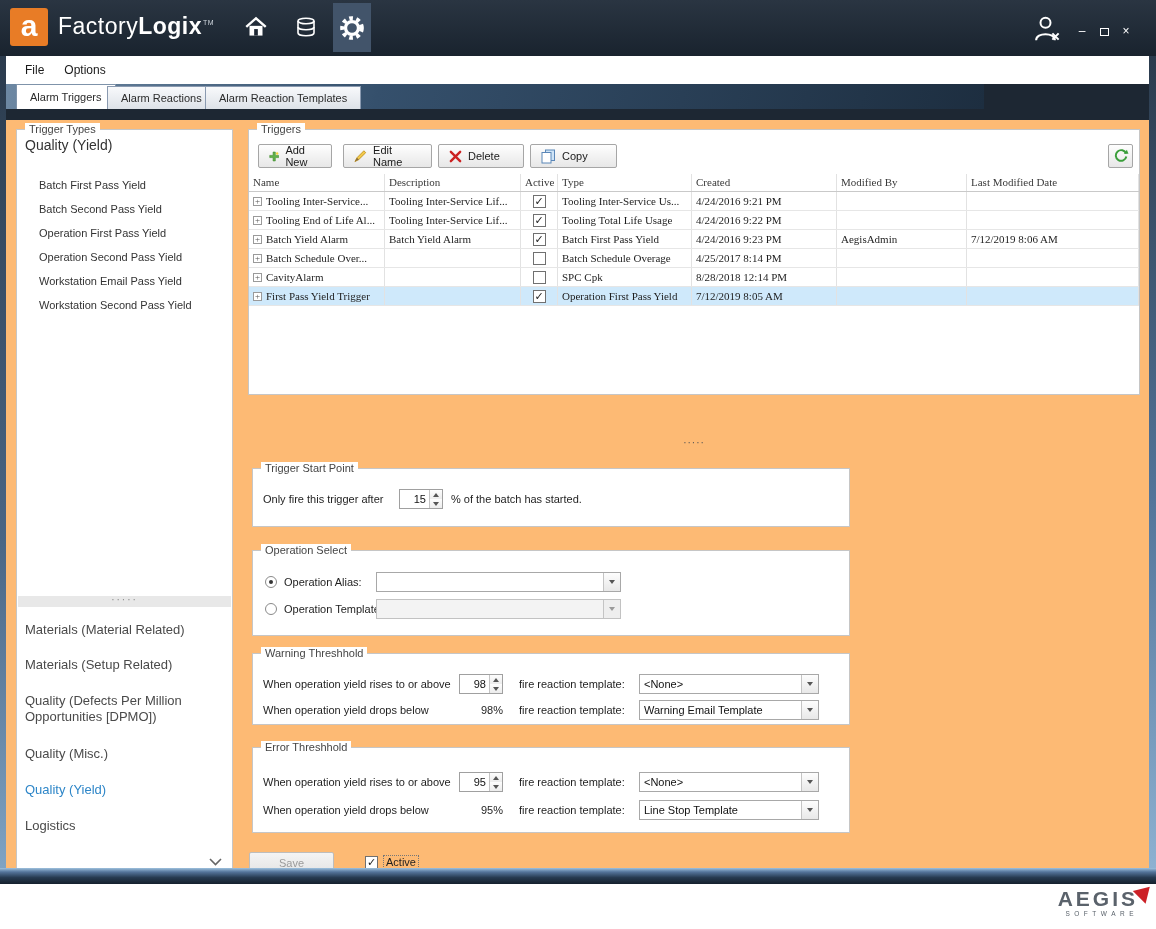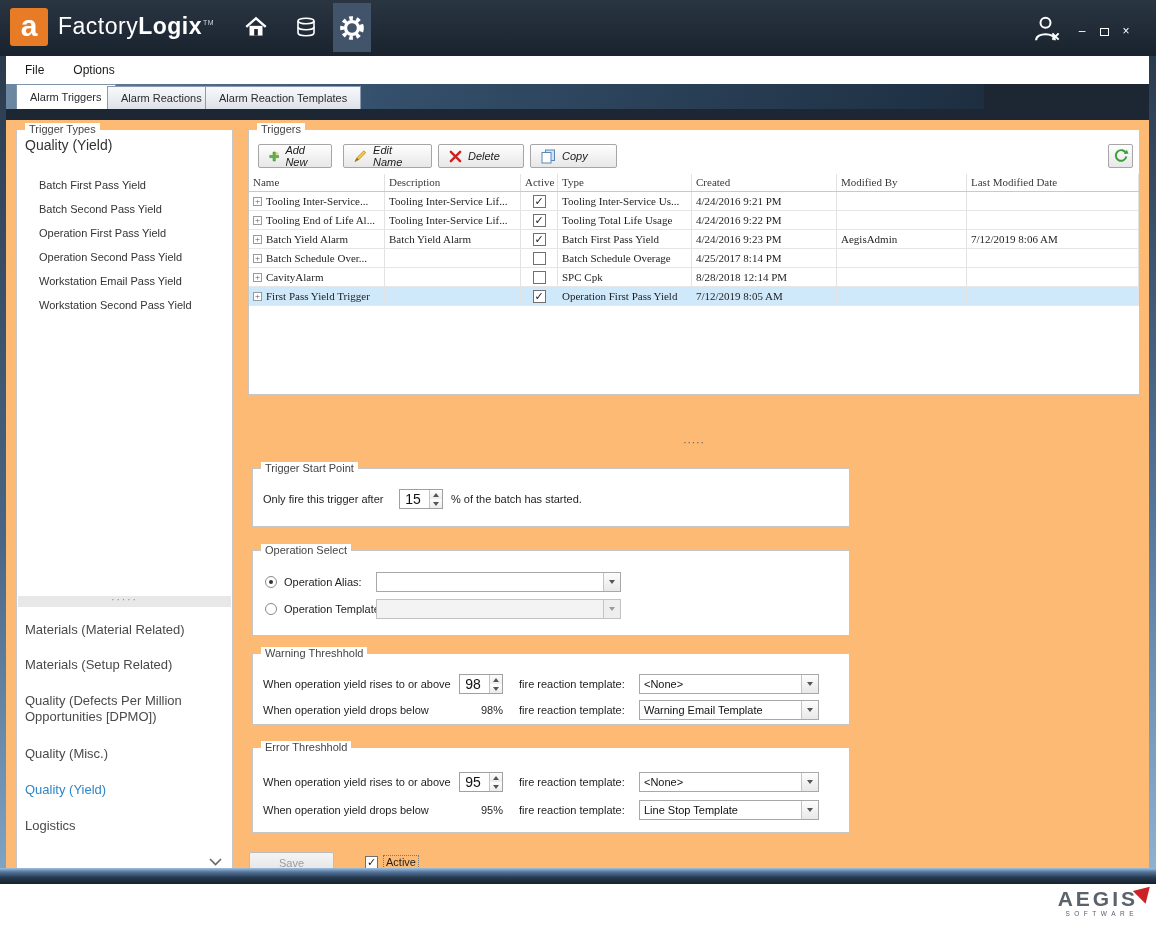--- a/index.html
+++ b/index.html
@@ -28,21 +28,21 @@
   .max-box { display:inline-block; width:9px; height:8px; border:1px solid #fff; margin-top:4px; }
 
   
   .frame-left { position:absolute; left:0; top:56px; width:6px; height:812px;
     background:linear-gradient(to bottom,#2b3b4d,#4a6685 60%,#7fa3c3); }
   .frame-right { position:absolute; right:0; top:56px; width:7px; height:812px;
     background:linear-gradient(to bottom,#2b3b4d,#54759a 55%,#8db1d1); }
 
   
   .menubar { position:absolute; left:6px; top:56px; width:1143px; height:28px; background:#fff;
-    display:flex; align-items:center; padding-left:10px; gap:11px; }
+    display:flex; align-items:center; padding-left:10px; gap:2px; }
   .menu-item { font-size:12px; color:#1a1a1a; padding:3px 9px; cursor:pointer; }
 
   
   .tabband { position:absolute; left:6px; top:84px; width:978px; height:25px;
     background:linear-gradient(105deg,#6d88a3 0%,#35506c 38%,#1d2e40 100%); }
   .tab { position:absolute; top:2px; height:23px; display:inline-flex; align-items:center;
     padding:0 13px; font-size:11px; color:#2b2b2b; cursor:pointer;
     background:linear-gradient(#f8f9fb,#dde2e8); border:1px solid #8a9ab0; border-bottom:none; }
   .tab.active { top:0; height:25px; background:#fff; border-color:#7f93aa; font-weight:normal; }
   .tab1 { left:10px; } .tab2 { left:101px; } .tab3 { left:199px; }
@@ -62,21 +62,21 @@
     text-align:center; font-size:10px; line-height:8px; letter-spacing:2px; color:#888; cursor:row-resize; }
   .side-cat { position:absolute; left:8px; width:200px; font-size:13px; color:#4a4a4a;
     line-height:16px; cursor:pointer; }
   .side-cat.sel { color:#2e86c8; }
   .side-chevron { position:absolute; right:10px; bottom:6px; cursor:pointer; }
 
   
   .triggers-group { left:242px; top:9px; width:892px; height:266px; }
   .toolbar-btn { position:absolute; top:14px; height:24px; display:inline-flex; align-items:center;
     gap:6px; padding:0 10px; font-size:11px; color:#1a1a1a; cursor:pointer;
-    background:linear-gradient(#fefefe,#e7e7e7); border:1px solid #a6a6a6; border-radius:2px;font-style:italic; }
+    background:linear-gradient(#fefefe,#e7e7e7); border:1px solid #a6a6a6; border-radius:2px; }
   .btn-add { left:9px; width:74px; } .btn-edit { left:94px; width:89px; }
   .btn-del { left:189px; width:86px; } .btn-copy { left:281px; width:87px; }
   .btn-refresh { position:absolute; right:6px; top:14px; width:25px; height:24px;
     display:grid; place-items:center; background:linear-gradient(#fefefe,#e7e7e7);
     border:1px solid #a6a6a6; border-radius:2px; cursor:pointer; }
 
   .tbl { position:absolute; left:0; right:0; top:44px; font-size:11px; }
   .trow { display:grid; grid-template-columns:136px 136px 37px 134px 145px 130px 1fr;
     height:19px; border-bottom:1px solid #e6e6e6; background:#fff; cursor:pointer; }
   .trow.head { height:18px; border-bottom:1px solid #c9c9c9; cursor:default; }
@@ -101,21 +101,21 @@
   .tsp-group { left:246px; top:348px; width:598px; height:59px; }
   .os-group  { left:246px; top:430px; width:598px; height:86px; }
   .wt-group  { left:246px; top:533px; width:598px; height:72px; }
   .et-group  { left:246px; top:627px; width:598px; height:86px; }
 
   .drow { position:absolute; left:0; right:0; height:20px; }
   .dtext { position:absolute; font-size:11px; color:#1e1e1e; line-height:20px; white-space:nowrap; }
 
   .spin { position:absolute; width:44px; height:20px; border:1px solid #a0a0a0; background:#fff;
     display:flex; }
-  .spin .val { flex:1; font-size:14px; line-height:18px; text-align:center; padding-right:3px; color:#111; }
+  .spin .val { flex:1; font-size:11px; line-height:18px; text-align:right; padding-right:3px; color:#111; }
   .spin .btns { width:13px; border-left:1px solid #c4c4c4; display:flex; flex-direction:column; }
   .spin .btns div { flex:1; display:grid; place-items:center; cursor:pointer;
     background:linear-gradient(#fdfdfd,#ececec); }
   .tri-up { width:0; height:0; border-left:3px solid transparent; border-right:3px solid transparent;
     border-bottom:4px solid #555; }
   .tri-down { width:0; height:0; border-left:3px solid transparent; border-right:3px solid transparent;
     border-top:4px solid #555; }
 
   .combo { position:absolute; height:20px; border:1px solid #a8a8a8; background:#fff; display:flex; cursor:pointer; }
   .combo .val { flex:1; font-size:11px; line-height:18px; padding:0 4px; color:#111; overflow:hidden; white-space:nowrap; }

